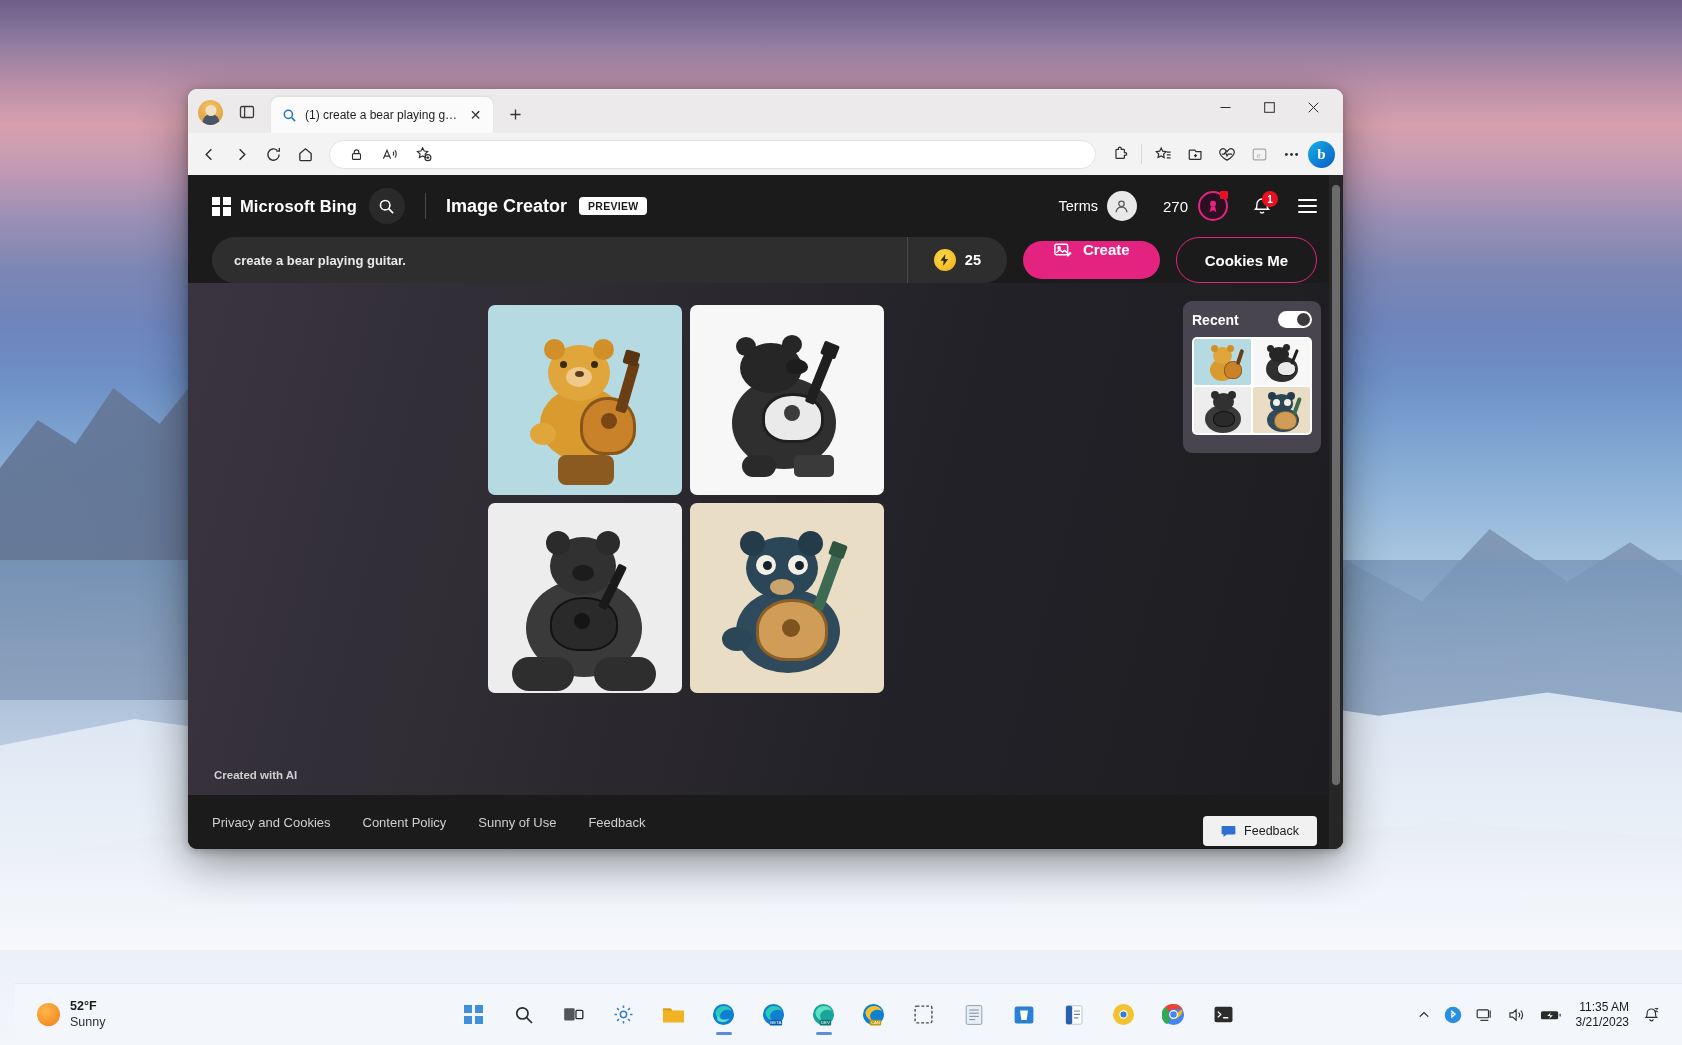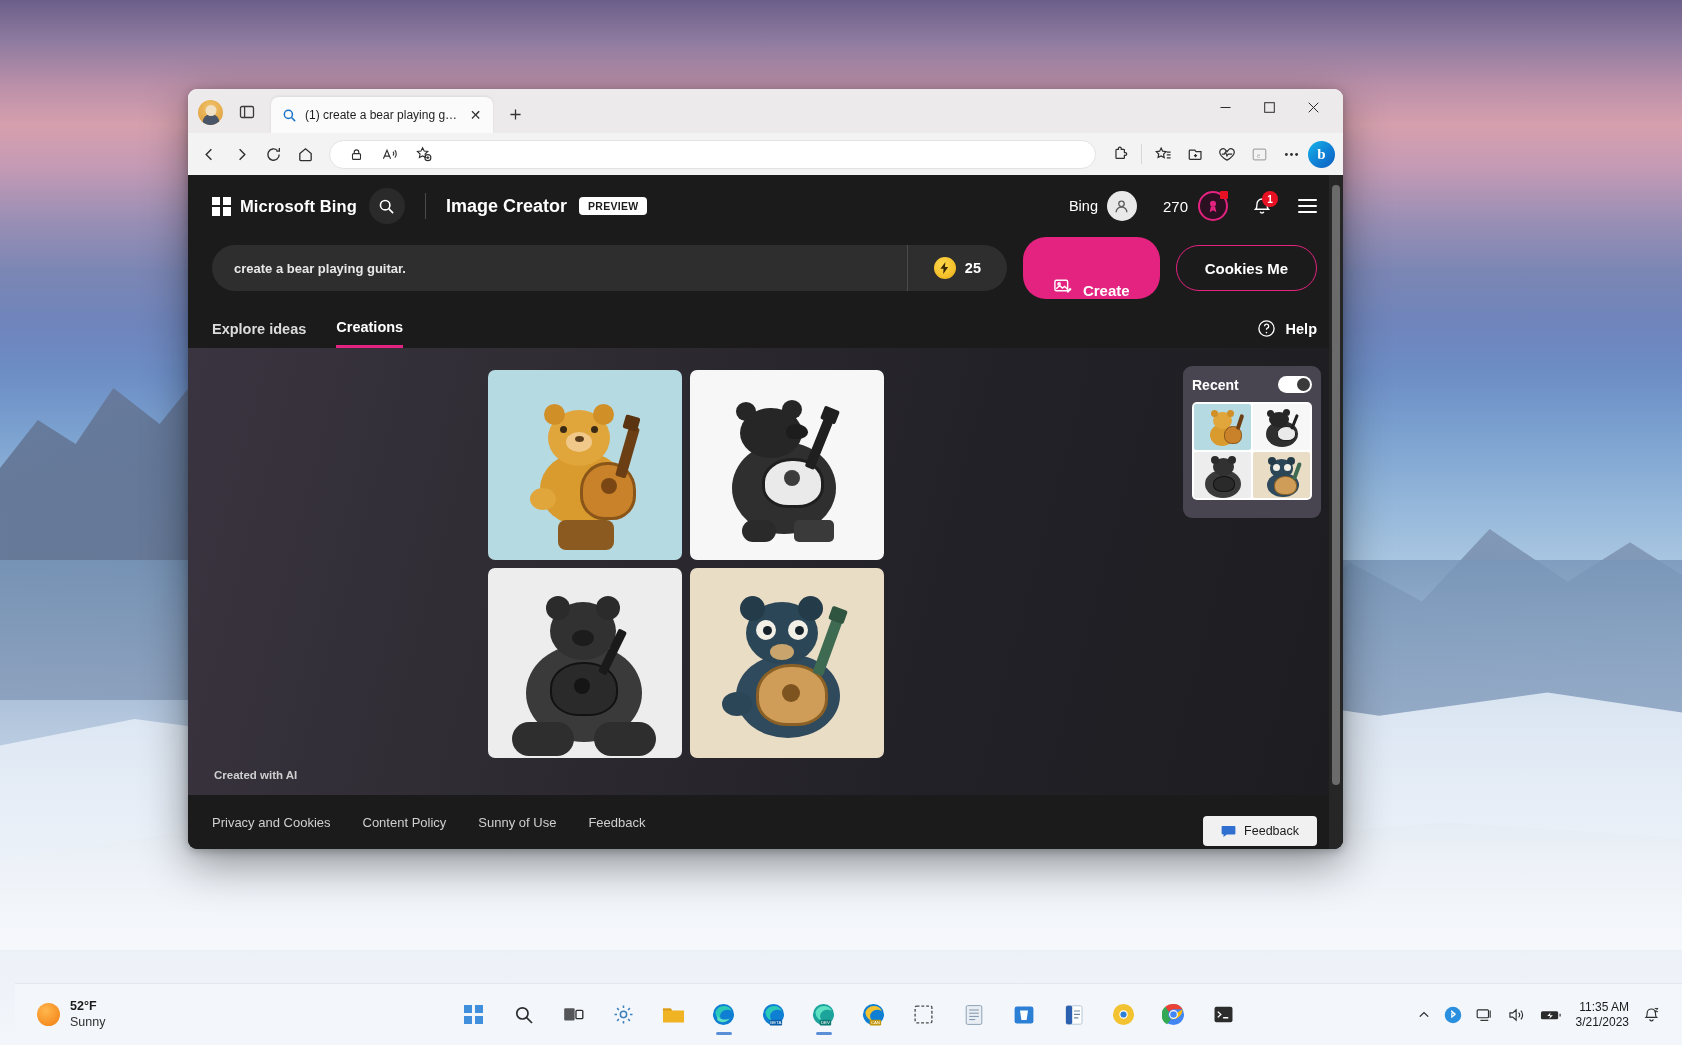--- a/index.html
+++ b/index.html
@@ -204,23 +204,23 @@
     width: 100px; height: 52px; border-left: 1px solid #4a4a4a;
     display:flex; align-items:center; justify-content:center; gap: 9px;
   }
   .lightning {
     width: 22px; height: 22px; border-radius: 50%;
     background: radial-gradient(circle at 40% 35%, #ffd84d 0%, #f5c02a 60%, #e0a818 100%);
     display:flex; align-items:center; justify-content:center;
   }
   .boost-num { color:#fff; font-size: 14.5px; font-weight: 700; }
   .btn-create {
-    height: 62px; padding: 0 30px; border-radius: 23px;
+    height: 38px; padding: 0 30px; border-radius: 23px;
     background: #e3237f; color: #fff; font-size: 15px; font-weight: 700;
-    display: flex; align-items: flex-end; gap: 11px;
+    display: flex; align-items: flex-start; gap: 11px;
   }
   .btn-surprise {
     height: 46px; padding: 0 28px; border-radius: 23px;
     border: 1.6px solid #e3237f; color: #fff; font-size: 15px; font-weight: 700;
     display:flex; align-items:center; justify-content:center;
   }
 
   
   .tabs-row { display:flex; align-items:center; padding: 20px 26px 0 24px; flex: none; }
   .ctab { color:#dcdcdc; font-size: 14.5px; font-weight: 700; padding-bottom: 10px; margin-right: 30px; }
@@ -488,21 +488,21 @@
           <circle cx="7.6" cy="7.6" r="5"></circle>
             <path d="M11.3 11.3L16 16"></path>
         </svg>
       </div>
       <div class="hdr-divider"></div>
       <div class="app-title">Image Creator</div>
       <div class="preview-pill">PREVIEW</div>
 
       <div class="hdr-right">
         <div class="user-chip">
-          <span class="uname">Bing</span>
+          <span class="uname">Terms</span>
           <span class="user-ava">
             <svg width="17" height="17" viewBox="0 0 18 18" fill="none" stroke="currentColor" stroke-width="1.4">
               <circle cx="9" cy="6.2" r="2.9"></circle>
                 <path d="M3.3 15.2a5.7 5.7 0 0 1 11.4 0"></path>
             </svg>
           </span>
         </div>
 
         <div class="rewards">
           <span class="rnum">270</span>
@@ -552,32 +552,20 @@
             <path d="M14.6 14.8l3.4-3.4 1.6 1.6-3.4 3.4h-1.6z" fill="#fff" stroke="none"></path>
           </svg>
         </span>
         <span>Create</span>
       </div>
       <div class="btn-surprise">
         <span>Cookies Me</span>
       </div>
     </div>
 
-    <div class="tabs-row">
-      <div class="ctab">Explore ideas</div>
-      <div class="ctab active">Creations</div>
-      <div class="help-link">
-        <svg width="19" height="19" viewBox="0 0 20 20" fill="none" stroke="currentColor" stroke-width="1.4">
-          <circle cx="10" cy="10" r="8"></circle>
-          <path d="M7.9 7.6a2.2 2.2 0 1 1 2.9 2.1c-.5.2-.8.7-.8 1.3v.4"></path>
-          <circle cx="10" cy="14.3" r=".85" fill="currentColor" stroke="none"></circle>
-        </svg>
-        <span>Help</span>
-      </div>
-    </div>
 
     <div class="gallery-wrap">
       <div class="gallery">
         <div class="grid2">
 
           <div class="thumb">
             <div class="art bear-a">
               <div class="b-body" style="left:52px;top:82px;width:86px;height:74px;background:#d99a2e;"></div>
               <div class="b-head" style="left:60px;top:40px;width:62px;height:56px;background:#e0a63c;"></div>
               <div class="b-ear" style="left:56px;top:34px;width:21px;height:21px;background:#d18f28;"></div>

